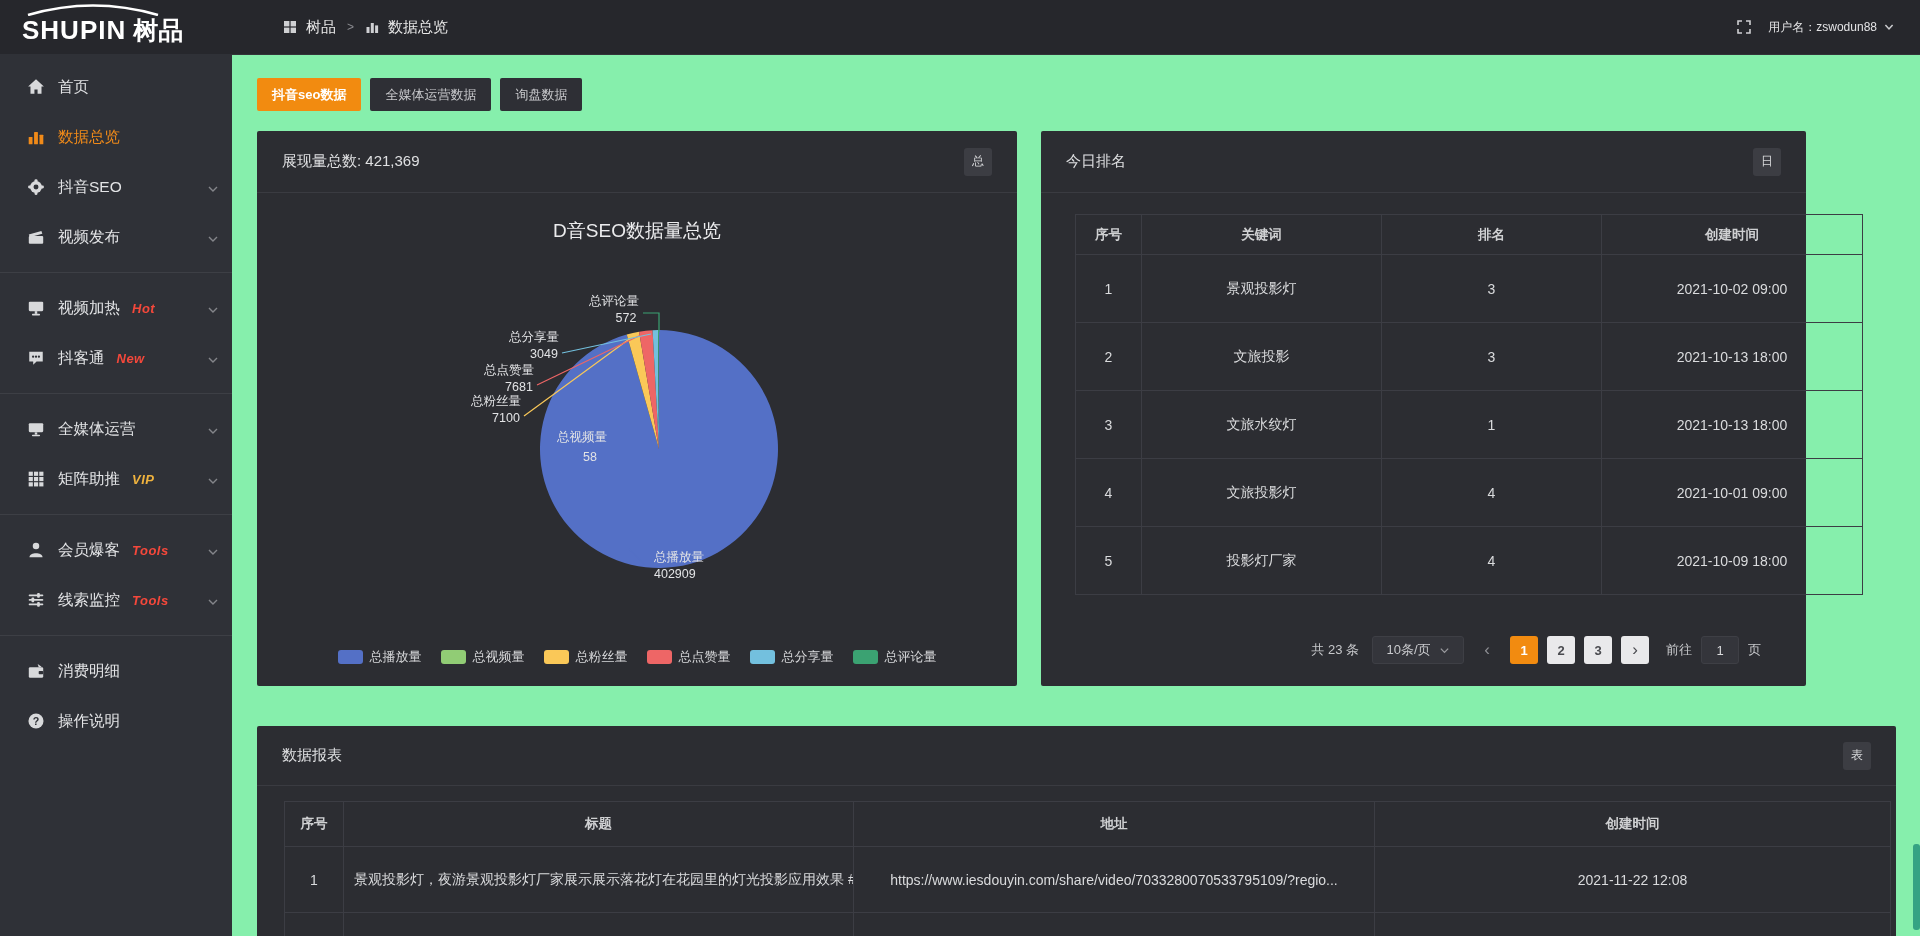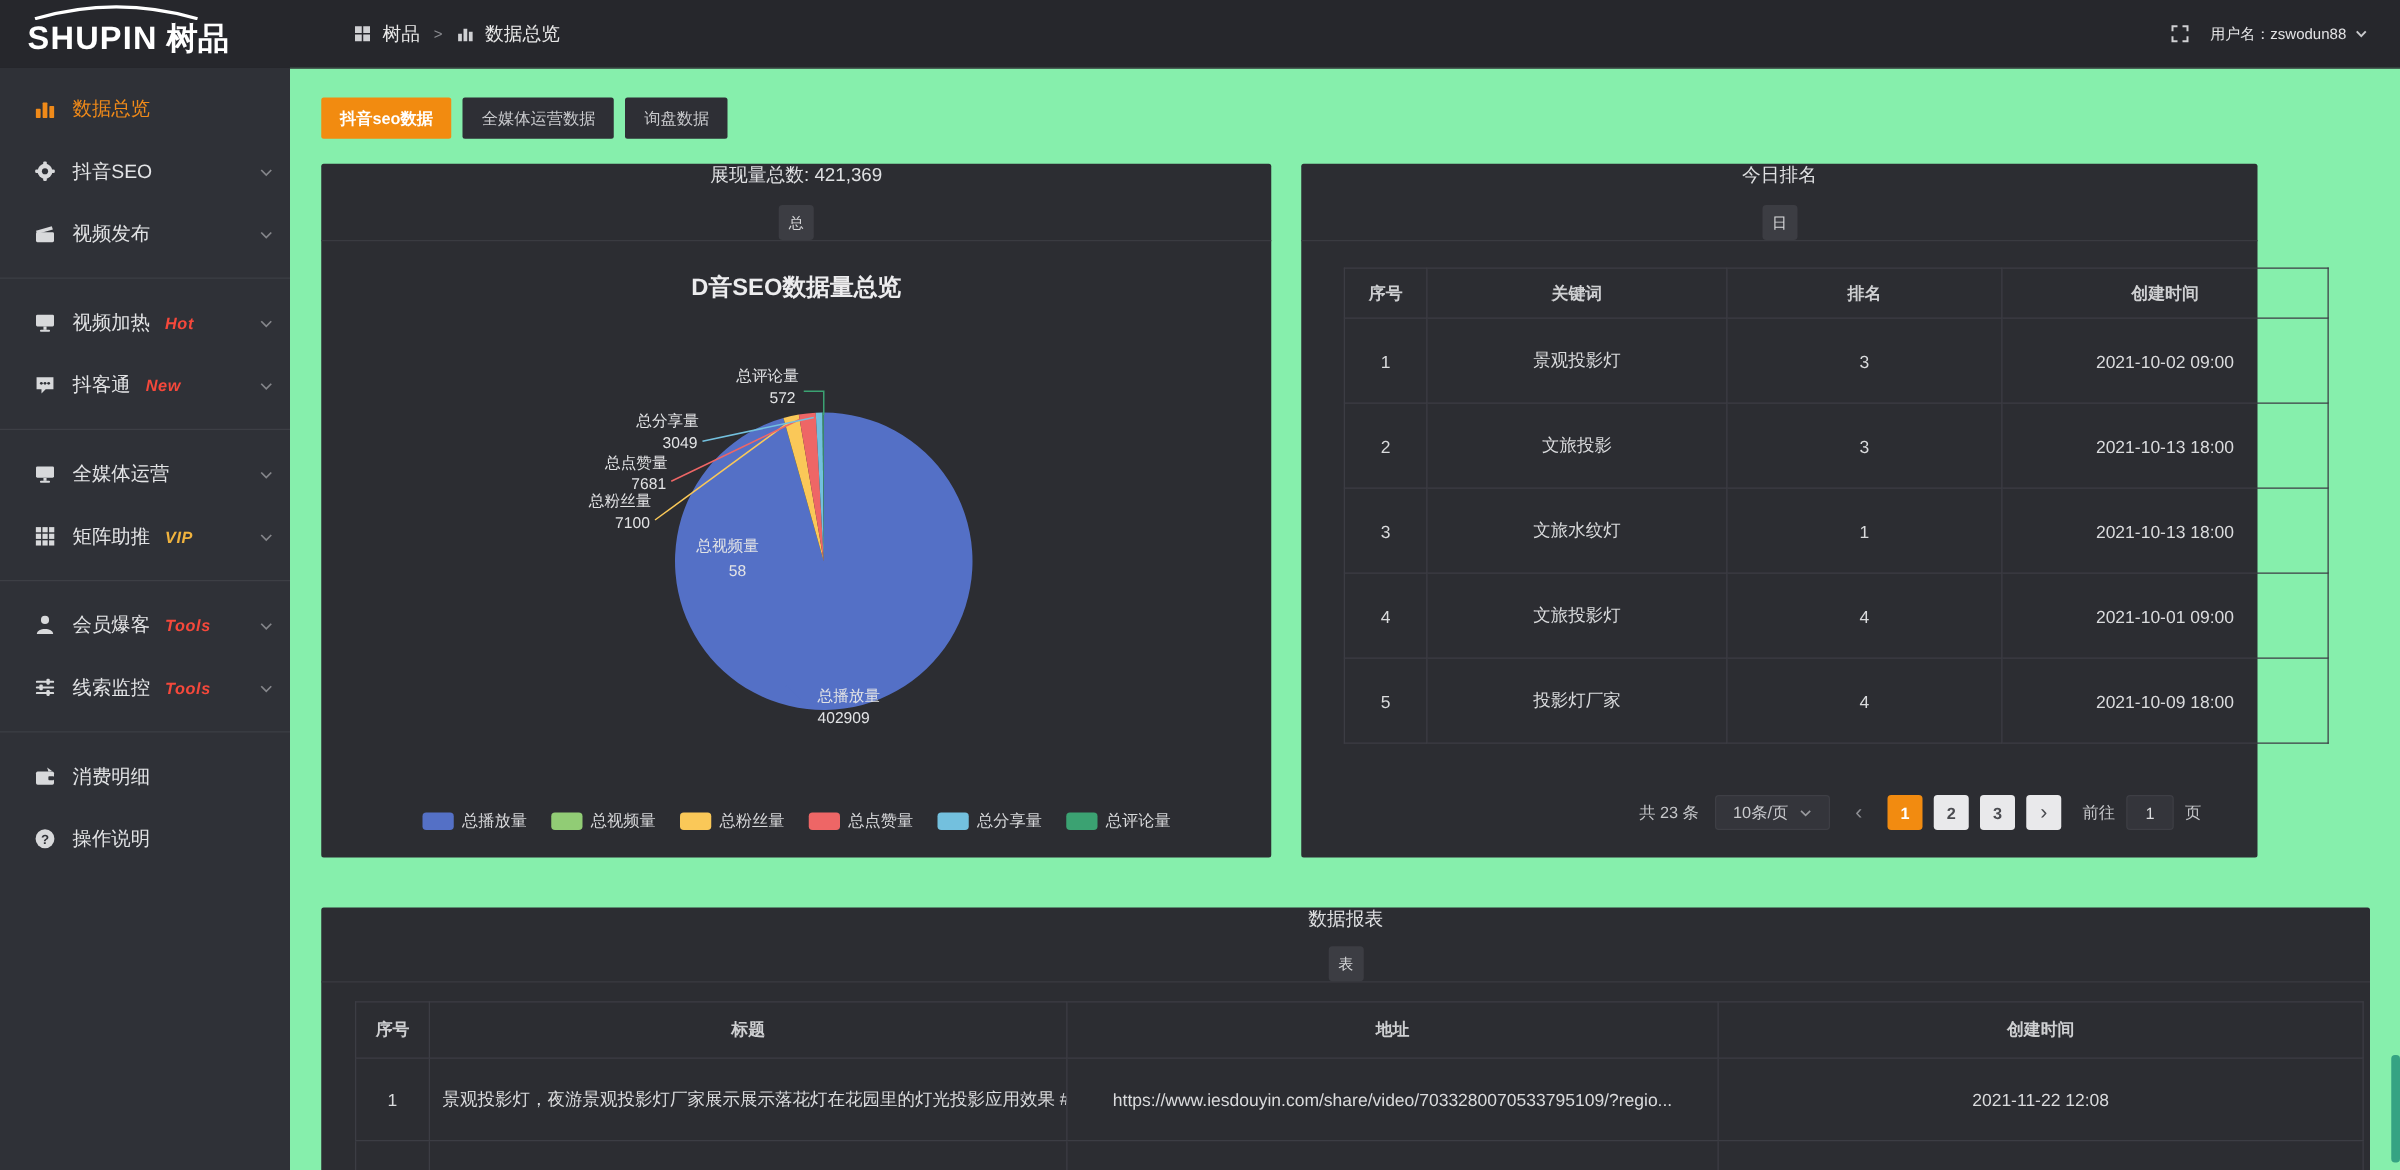--- a/index.html
+++ b/index.html
@@ -32,26 +32,26 @@
   .s-chev { position:absolute; right:13px; top:19px; width:12px; height:12px; opacity:.8; }
   .side-divider { height:1px; background:#3d3f45; margin:10px 0; }
 
   
   .main { position:absolute; left:232px; top:54px; width:1688px; height:882px; background:#86efac; border-top:1px solid #333439; }
   .tabs { position:absolute; left:25px; top:23px; display:flex; gap:9px; }
   .tab-btn { height:33px; padding:0 15px; border:none; border-radius:2px; background:#2e2f35; color:#c9cacd; font-size:13px; cursor:pointer; font-family:inherit; }
   .tab-btn.active { background:#f28b10; color:#fff; font-weight:bold; }
 
   .panel { position:absolute; background:#2c2d32; border-radius:2px; }
-  .panel-header { height:62px; display:flex; align-items:center; justify-content:space-between; padding:0 25px; border-bottom:1px solid #3a3b41;flex-direction:column; }
+  .panel-header { height:62px; display:flex; align-items:center; justify-content:space-between; padding:0 25px; border-bottom:1px solid #3a3b41; }
   .panel-title { color:#dfe0e2; font-size:15px; }
   .corner-btn { width:28px; height:28px; background:#3c3d43; border:none; border-radius:3px; color:#d8d9db; font-size:12px; cursor:pointer; font-family:inherit; }
 
   .overview-panel { left:25px; top:76px; width:760px; height:555px; }
-  .chart-title { position:absolute; left:0; top:86px; width:100%; text-align:center; color:#ececee; font-size:19px; font-weight:bold; line-height:28px; pointer-events:none; }
+  .chart-title { position:absolute; left:0; top:86px; width:100%; text-align:center; color:#ececee; font-size:19px; font-weight:normal; line-height:28px; pointer-events:none; }
   #pie-svg { position:absolute; left:0; top:62px; width:760px; height:493px; }
   .legend { position:absolute; left:0; bottom:20px; width:100%; display:flex; justify-content:center; gap:19px; }
   .legend-item { display:flex; align-items:center; gap:7px; cursor:pointer; }
   .legend-chip { width:25px; height:14px; border-radius:3px; }
   .legend-label { color:#d8d9db; font-size:13px; }
 
   .ranking-panel { left:809px; top:76px; width:765px; height:555px; }
   .report-panel { left:25px; top:671px; width:1639px; height:240px; }
 
   table.dtable { border-collapse:collapse; table-layout:fixed; }
@@ -125,20 +125,28 @@
       <span class="user-wrap">
         <span>用户名：zswodun88</span>
         <svg width="12" height="12" viewBox="0 0 10 10">
             <polyline points="2,3.4 5,6.6 8,3.4" fill="none" stroke="#c9cacd" stroke-width="1.3"></polyline>
           </svg>
       </span>
     </div>
   </header>
 
   <aside class="sidebar" id="sidebar">
+      <div class="side-item">
+        <span class="s-icon">
+          <svg viewBox="0 0 16 16" fill="#d8d9db">
+            <path d="M8 1.2 15 7.6 H12.9 V14 H9.4 V10.2 H6.6 V14 H3.1 V7.6 H1 Z"></path>
+          </svg>
+        </span>
+        <span class="s-label">首页</span>
+      </div>
       <div class="side-item active">
         <span class="s-icon">
           <svg viewBox="0 0 16 16" fill="#f08a19">
             <rect x="1.5" y="8" width="3.4" height="6.5" rx="0.5"></rect>
             <rect x="6.3" y="3.5" width="3.4" height="11" rx="0.5"></rect>
             <rect x="11.1" y="6" width="3.4" height="8.5" rx="0.5"></rect>
           </svg>
         </span>
         <span class="s-label">数据总览</span>
       </div>

